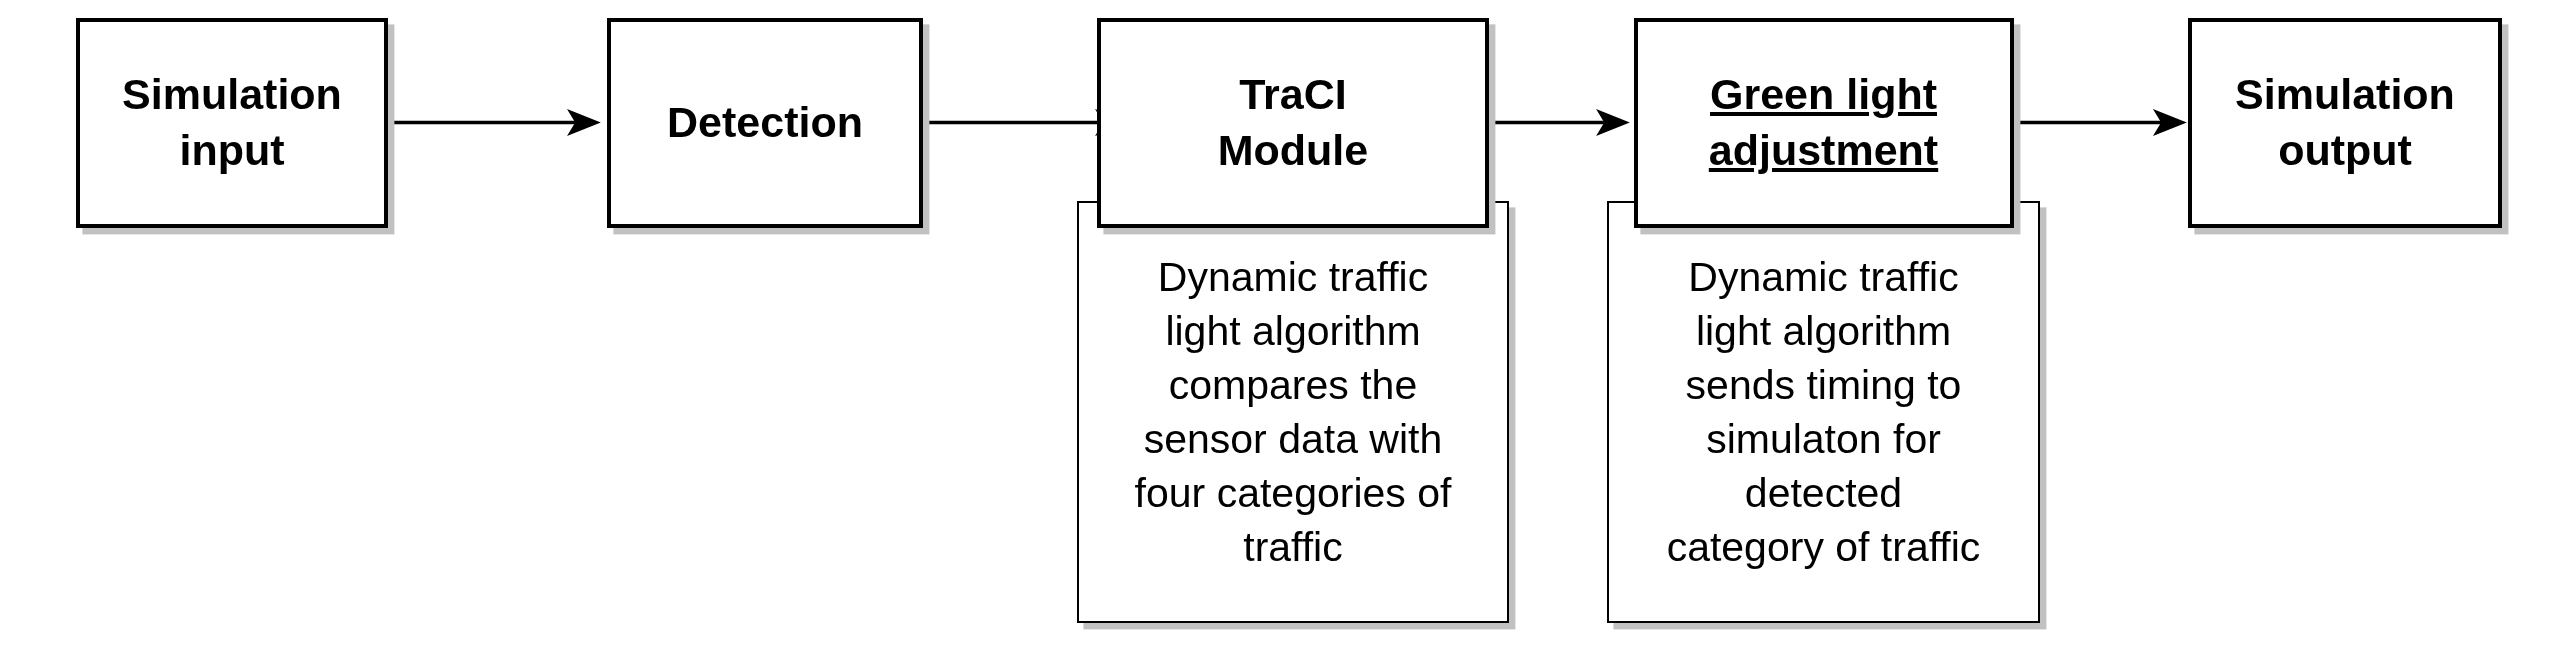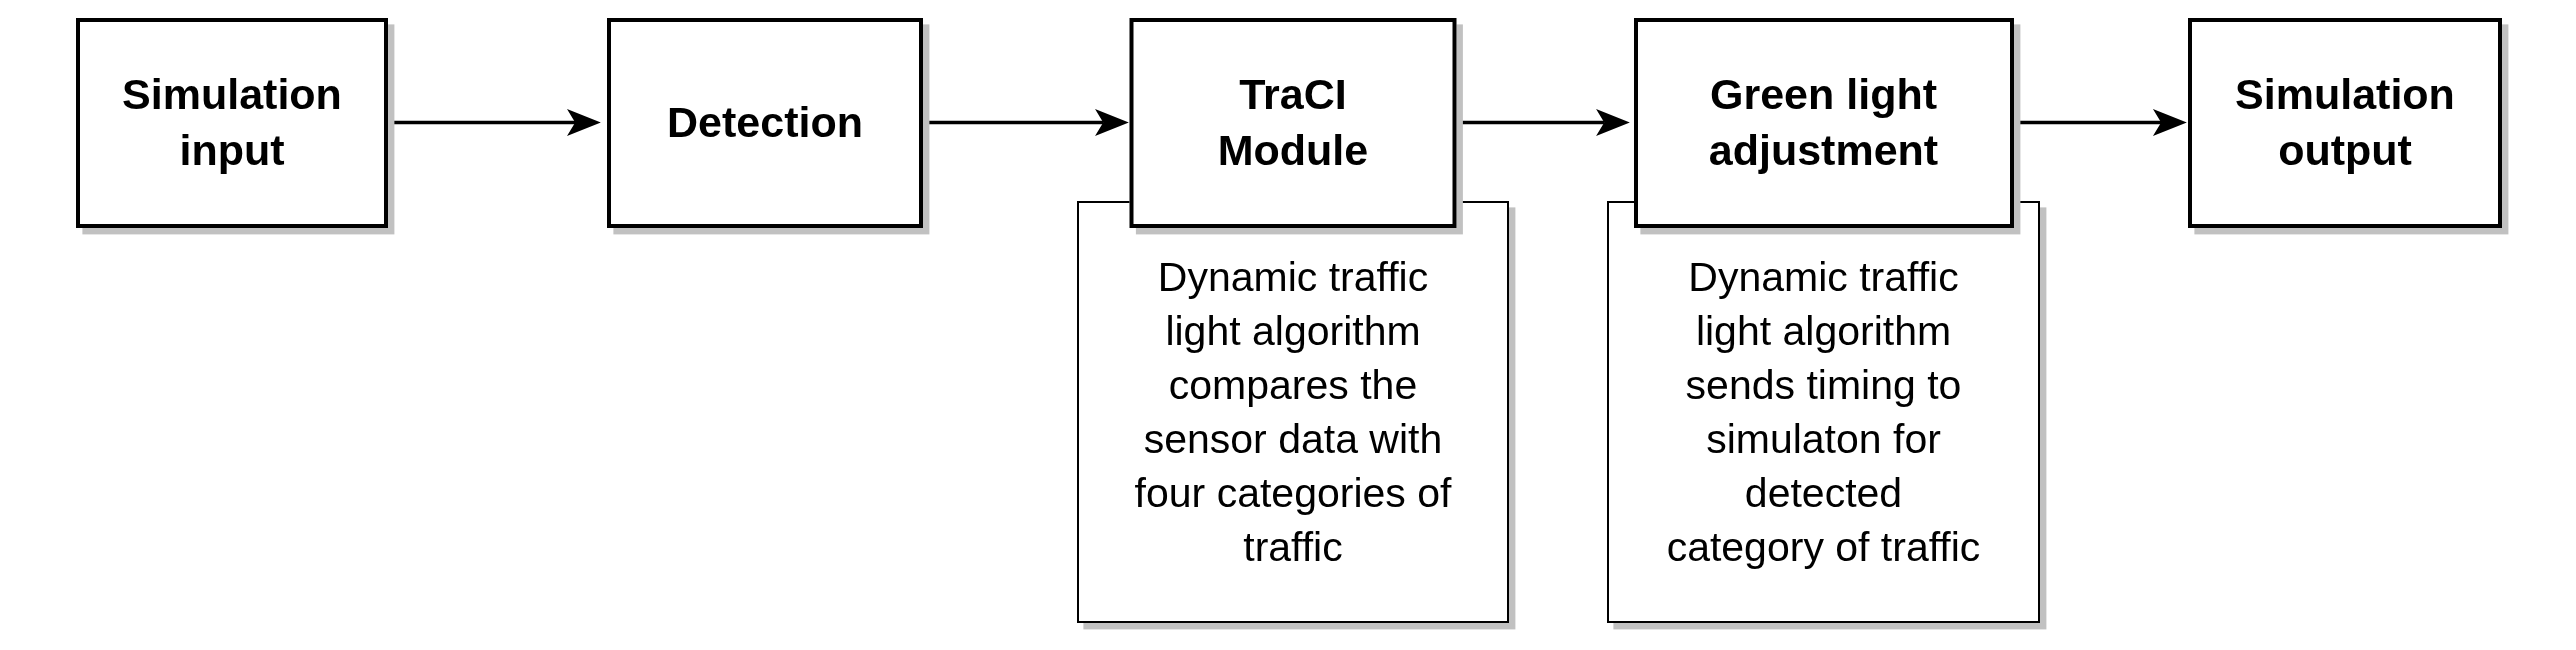--- a/index.html
+++ b/index.html
@@ -53,22 +53,22 @@
     background: #ffffff;
     border: 4.1px solid #000000;
     box-shadow: 6.4px 6.4px 0 0 #c1c1c1;
     display: flex;
     align-items: center;
     justify-content: center;
     z-index: 3;
   }
   .c1 .header-box { width: 312px; }
   .c2 .header-box { width: 316px; }
-  .c3 .header-box { width: 327px; }
-  .c4 .header-box { width: 380px; }
+  .c3 .header-box { width: 392px; }
+  .c4 .header-box { width: 380px; text-decoration: underline; }
   .c5 .header-box { width: 314px; }
 
   .header-text {
     font-size: 43px;
     font-weight: bold;
     line-height: 1.28;
     text-align: center;
     white-space: pre-line;
   }
   .body-text {

